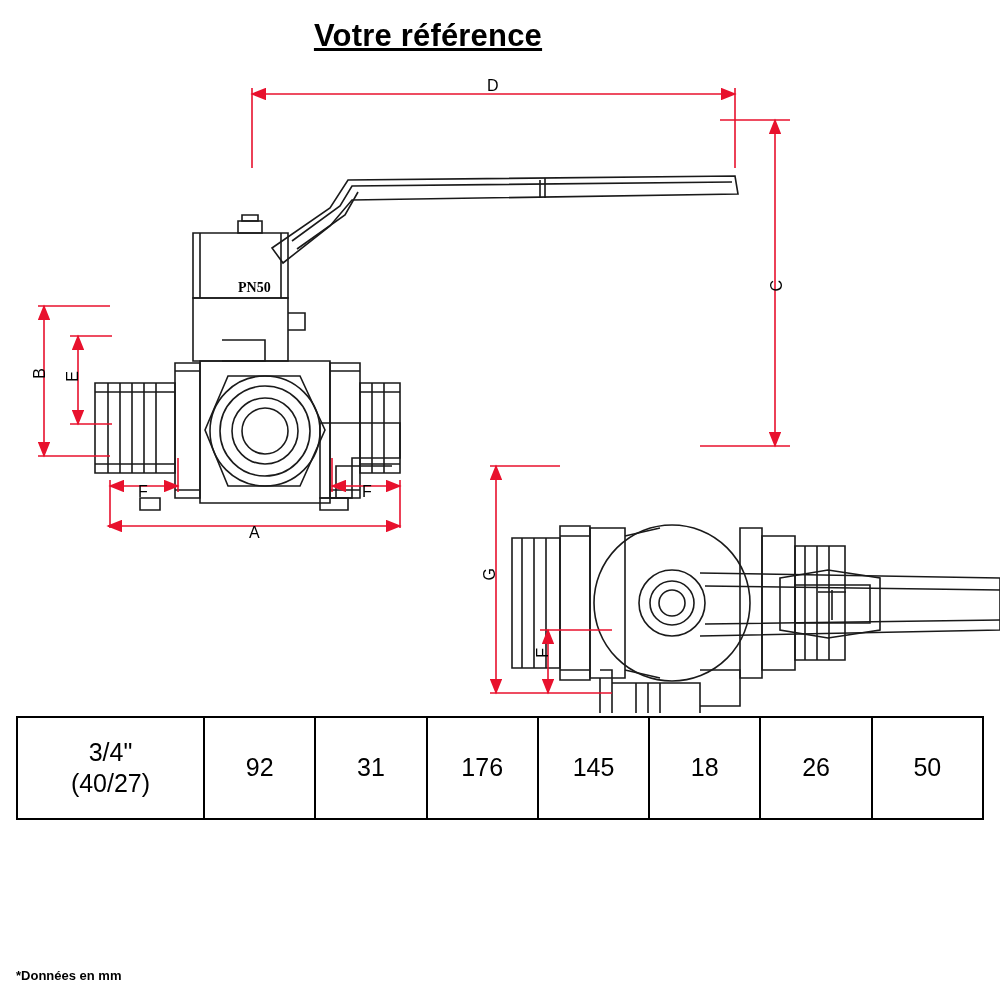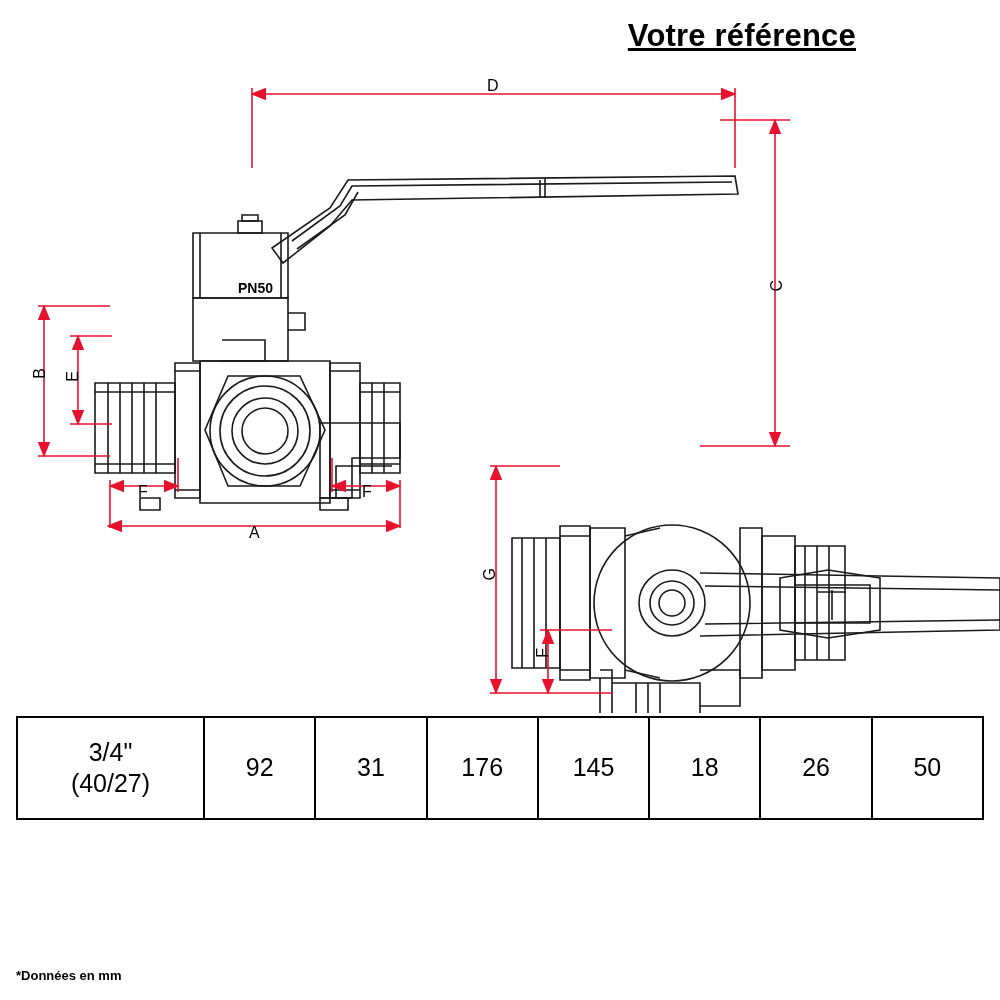--- a/index.html
+++ b/index.html
@@ -7,21 +7,21 @@
     width:1000px;height:1000px;
     background:#ffffff;
     font-family:"Liberation Sans", sans-serif;
     color:#000;
     position:relative;
     overflow:hidden;
   }
   .title{
     position:absolute;
     top:18px;left:0;width:856px;
-    text-align:right;
+    text-align:center;
     font-size:31px;
     font-weight:bold;
     text-decoration:underline;
     letter-spacing:.2px;
   }
   .drawing{
     position:absolute;
     top:58px;left:0;width:1000px;height:655px;
   }
   .dimlabel{
@@ -189,21 +189,21 @@
 
   <div class="dimlabel" style="left:487px;top:19px;">D</div>
   <div class="dimlabel vert" style="left:768px;top:222px;">C</div>
   <div class="dimlabel vert" style="left:31px;top:310px;">B</div>
   <div class="dimlabel vert" style="left:64px;top:313px;">E</div>
   <div class="dimlabel" style="left:138px;top:425px;">F</div>
   <div class="dimlabel" style="left:362px;top:425px;">F</div>
   <div class="dimlabel" style="left:249px;top:466px;">A</div>
   <div class="dimlabel vert" style="left:481px;top:510px;">G</div>
   <div class="dimlabel vert" style="left:534px;top:590px;">F</div>
-  <div class="pn50" style="left:238px;top:222px;">PN50</div>
+  <div class="pn50" style="left:238px;top:222px;font-family:Liberation Serif, serif;">PN50</div>
 </div>
 
 <table class="specs">
   <tbody>
   <tr class="row">
     <td class="first">
       <div>3/4"</div>
       <div>(40/27)</div>
     </td>
     <td>92</td>

